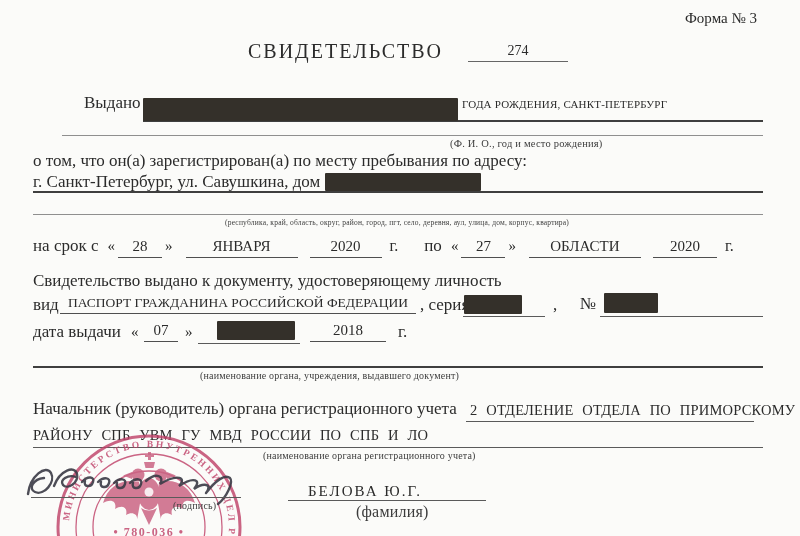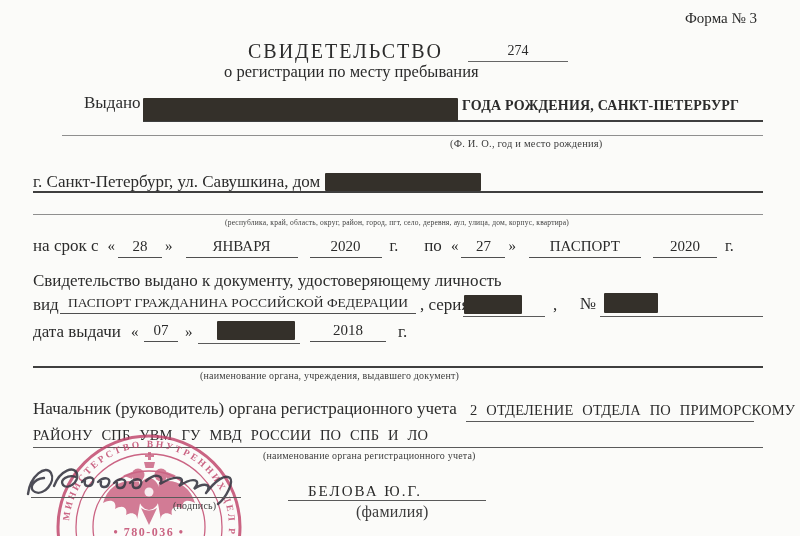--- a/index.html
+++ b/index.html
@@ -15,21 +15,21 @@
   .rule{position:absolute;height:0;border-top:1px solid #5a5a5a;}
   .rule-heavy{border-top:2px solid #3f3f3f;}
   .rule-light{border-top:1px solid #8f8f8f;}
   .redact{position:absolute;background:#34302a;z-index:3;border-radius:1px;}
   .cap{font-size:10.5px;color:#3c3c3c;letter-spacing:.2px;}
   .body17{font-size:17px;}
   .caps145{font-size:14.5px;letter-spacing:.2px;word-spacing:5px;}
   .t-main{font-size:20px;letter-spacing:2px;}
   .t-num{font-size:14px;text-align:center;border-bottom:1px solid #666;padding-bottom:2px;}
   .t-sub{font-size:16.5px;}
-  .bold-val{font-weight:bold;font-size:14px;letter-spacing:.2px;}
+  .bold-val{font-weight:normal;font-size:11px;letter-spacing:.2px;}
   .formno{position:absolute;font-size:15px;}
   .prow{display:flex;align-items:baseline;}
   .slot{display:inline-block;text-align:center;border-bottom:1px solid #4f4f4f;
         font-size:15px;padding-bottom:2px;}
   .slotline{border-bottom:1px solid #4f4f4f;text-align:center;padding-bottom:2px;}
   .q{margin:0 3px;font-size:15px;}
   .g{margin-left:8px;font-size:16px;}
   .pl{font-size:17px;margin-right:6px;}
   .stamp{position:absolute;left:52px;top:430px;z-index:4;opacity:.82;filter:blur(.3px);}
   .signature{position:absolute;left:20px;top:450px;z-index:6;}
@@ -37,49 +37,49 @@
 </style>
 </head>
 <body>
 
 <div class="page">
 
   <div class="formno" style="right:43px;top:10px">Форма № 3</div>
 
   <div class="abs t-main" style="left:248px;top:40px">СВИДЕТЕЛЬСТВО</div>
   <div class="abs t-num" style="left:468px;top:43px;width:100px">274</div>
-  <div class="abs t-sub" style="left:224px;top:62px">о регистрации по месту пребывания</div>
 
   <span class="abs body17" style="left:84px;top:93px">Выдано</span>
   <div class="redact" style="left:143px;top:98px;width:315px;height:23px"></div>
   <span class="abs bold-val" style="left:462px;top:98px">ГОДА РОЖДЕНИЯ, САНКТ-ПЕТЕРБУРГ</span>
   <div class="rule rule-heavy" style="left:143px;top:120px;width:620px"></div>
   <div class="rule rule-light" style="left:62px;top:135px;width:701px"></div>
   <span class="abs cap" style="left:450px;top:138px">(Ф. И. О., год и место рождения)</span>
 
+  <div class="abs body17" style="left:33px;top:151px">о том, что он(а) зарегистрирован(а) по месту пребывания по адресу:</div>
 
   <span class="abs body17" style="left:33px;top:172px">г. Санкт-Петербург, ул. Савушкина, дом</span>
   <div class="redact" style="left:325px;top:173px;width:156px;height:18px"></div>
   <div class="rule rule-heavy" style="left:33px;top:191px;width:730px"></div>
   <div class="rule rule-light" style="left:33px;top:214px;width:730px"></div>
   <span class="abs cap" style="left:225px;top:218px;font-size:7.5px">(республика, край, область, округ, район, город, пгт, село, деревня, аул, улица, дом, корпус, квартира)</span>
 
   <div class="abs prow" style="left:33px;top:236px">
     <span class="pl">на срок с</span>
     <span class="q">«</span>
     <span class="slot" style="width:44px">28</span>
     <span class="q">»</span>
     <span class="slot" style="width:112px;margin-left:10px">ЯНВАРЯ</span>
     <span class="slot" style="width:72px;margin-left:12px">2020</span>
     <span class="g">г.</span>
     <span class="pl" style="margin-left:26px">по</span>
     <span class="q">«</span>
     <span class="slot" style="width:44px">27</span>
     <span class="q">»</span>
-    <span class="slot" style="width:112px;margin-left:10px">ПАСПОРТ</span>
+    <span class="slot" style="width:112px;margin-left:10px">ОБЛАСТИ</span>
     <span class="slot" style="width:64px;margin-left:12px">2020</span>
     <span class="g">г.</span>
   </div>
 
   <div class="abs body17" style="left:33px;top:271px">Свидетельство выдано к документу, удостоверяющему личность</div>
 
   <span class="abs body17" style="left:33px;top:295px">вид</span>
   <span class="abs slotline" style="left:60px;top:295px;width:356px;font-size:13.5px">ПАСПОРТ ГРАЖДАНИНА РОССИЙСКОЙ ФЕДЕРАЦИИ</span>
   <span class="abs body17" style="left:420px;top:295px">, серия</span>
   <div class="rule" style="left:463px;top:316px;width:82px"></div>

